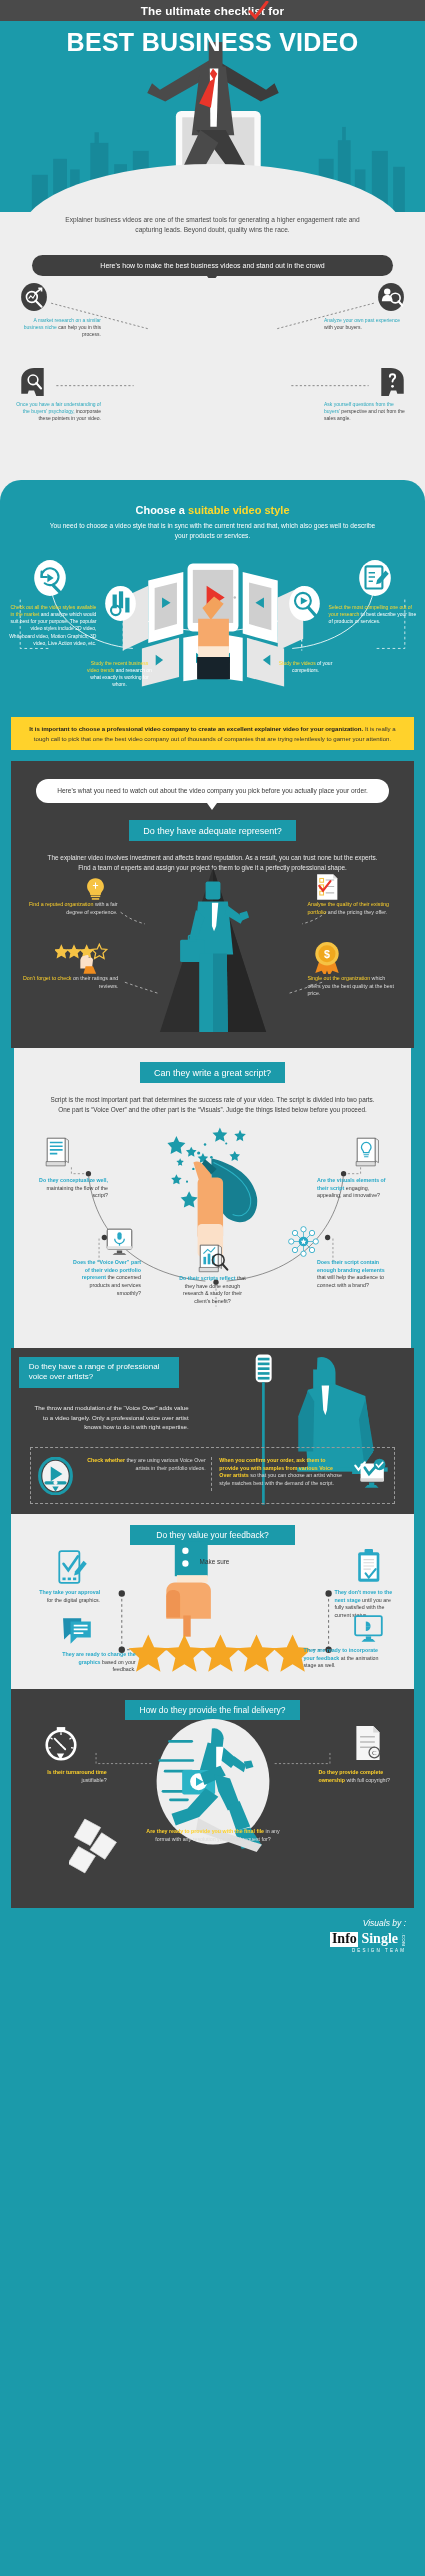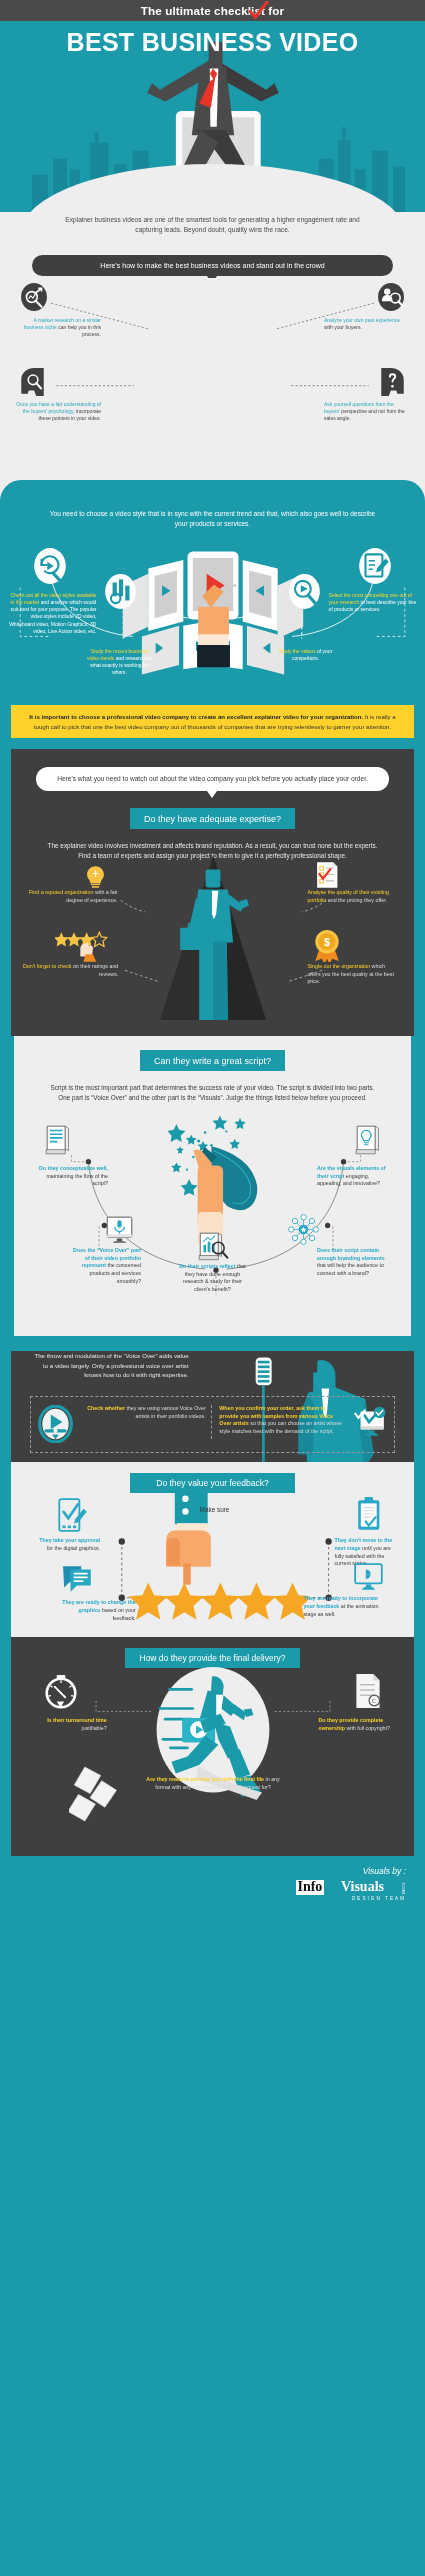--- a/index.html
+++ b/index.html
@@ -326,21 +326,21 @@
   .dn3 { left: 50%; margin-left: -74px; top: 139px; width: 149px; text-align: center; }
   .d-icon { position: absolute; z-index: 4; }
   .di1 { left: 31px;  top: 37px; }
   .di2 { right: 31px; top: 35px; }
   .di3 { left: 58px; top: 128px; }
   .dl-art { position: absolute; left: 50%; transform: translateX(-50%); top: 30px; z-index: 3; }
 
   
   .footer { background: #1b9aaa; padding: 9.6px 19px 14px; text-align: right; }
   .footer .by { color: #ffffff; font-size: 8.5px; font-style: italic; margin-bottom: 4.3px; }
-  .logo { display: inline-flex; align-items: flex-start; gap: 17px; }
+  .logo { display: inline-flex; align-items: flex-start; gap: 3px; }
   .logo .info { background: #ffffff; color: #111; font-family: "Liberation Serif", serif; font-weight: bold; font-size: 14px; padding: 0 1.6px; line-height: 1.05; }
   .logo .graphic { color: #ffffff; font-family: "Liberation Serif", serif; font-weight: bold; font-size: 14px; line-height: 1.05; }
   .logo .dotcom { color: #ffffff; font-size: 4.3px; writing-mode: vertical-rl; letter-spacing: 0.5px; margin-top: 1.1px; }
   .logo-sub { color: #ffffff; font-size: 4.5px; letter-spacing: 2.1px; margin-top: 1.6px; }
 </style>
 </head>
 <body>
 
 <div class="page">
 
@@ -457,20 +457,21 @@
       <path d="M24 18 c0-6 10-6 10 0 c0 4-5 4-5 9" stroke="#fff" stroke-width="3.5" fill="none" stroke-linecap="round"></path>
       <circle cx="29" cy="36" r="2.6" fill="#fff"></circle>
     </svg>
     <div class="psy-note pn4">
       <b>Ask yourself questions from the buyers'</b><span> perspective and not from the sales angle.</span>
     </div>
 
   </div>
 
   <div class="vstyle">
+    <h2><span>Choose a </span><em>suitable video style</em></h2>
     <div class="sub">You need to choose a video style that is in sync with the current trend and that, which also goes well to describe your products or services.</div>
 
     <div class="vstyle-art">
 
       <svg style="position:absolute;left:0;top:0;z-index:2;" width="425" height="160" viewBox="0 0 800 300">
         <path d="M96 72 C96 150 180 190 250 196" stroke="#ffffff" stroke-width="1.6" fill="none"></path>
         <path d="M704 72 C704 150 620 190 550 196" stroke="#ffffff" stroke-width="1.6" fill="none"></path>
         <path d="M232 120 C300 178 500 178 568 120" stroke="#ffffff" stroke-width="1.6" fill="none"></path>
         <path d="M232 148 L232 200" stroke="#ffffff" stroke-width="2" stroke-dasharray="5 5" fill="none"></path>
         <path d="M568 148 L568 200" stroke="#ffffff" stroke-width="2" stroke-dasharray="5 5" fill="none"></path>
@@ -566,21 +567,21 @@
   <div class="yellow-wrap">
     <div class="yellow">
       <b>It is important to choose a professional video company to create an excellent explainer video for your organization.</b><span> It is really a tough call to pick that one the best video company out of thousands of companies that are trying relentlessly to garner your attention.</span>
     </div>
   </div>
 
   <div class="dark-panel">
     <div class="white-bubble">Here's what you need to watch out about the video company you pick before you actually place your order.</div>
 
     <div style="padding-top:17px;">
-      <span class="teal-head">Do they have adequate expertise?</span>
+      <span class="teal-head">Do they have adequate represent?</span>
     </div>
 
     <div class="panel-body">The explainer video involves investment and affects brand reputation. As a result, you can trust none but the experts. Find a team of experts and assign your project to them to give it a perfectly professional shape.</div>
 
     <div class="expertise">
       <svg class="e-art" width="160" height="191" viewBox="0 0 300 360">
         <path d="M150 20 L250 330 L50 330 Z" fill="#2e2e2e"></path>
         <path d="M150 20 L250 330 L150 330 Z" fill="#262626"></path>
         <rect x="136" y="46" width="28" height="34" rx="4" fill="#1b9aaa"></rect>
         <path d="M122 84 h56 l10 100 h-76 z" fill="#1b9aaa"></path>
@@ -776,20 +777,21 @@
             <circle cx="47" cy="47" r="5"></circle>
         </g>
       </svg>
       <div class="s-note sn5">
         <b>Does their script contain enough branding elements</b><span> that will help the audience to connect with a brand?</span>
       </div>
     </div>
   </div>
 
   <div class="vo">
+    <div class="vo-head">Do they have a range of professional voice over artists?</div>
 
     <svg class="vo-art" width="165" height="160" viewBox="0 0 310 300">
       <rect x="52" y="12" width="30" height="52" rx="8" fill="#ffffff"></rect>
       <g fill="#1b9aaa">
         <rect x="56" y="18" width="22" height="5"></rect>
           <rect x="56" y="27" width="22" height="5"></rect>
         <rect x="56" y="36" width="22" height="5"></rect>
           <rect x="56" y="45" width="22" height="5"></rect>
         <rect x="56" y="54" width="22" height="5"></rect>
       </g>
@@ -991,20 +993,20 @@
     </svg>
     <div class="d-note dn3">
       <b>Are they ready to provide you with the final file</b><span> in any format with any resolution you would request for?</span>
     </div>
   </div>
 
   <div class="footer">
     <div class="by">Visuals by :</div>
     <div class="logo">
       <span class="info">Info</span>
-      <span class="graphic">Visuals</span>
+      <span class="graphic">Single</span>
       <span class="dotcom">.COM</span>
     </div>
     <div class="logo-sub">DESIGN TEAM</div>
   </div>
 
 </div>
 
 
 </body></html>

